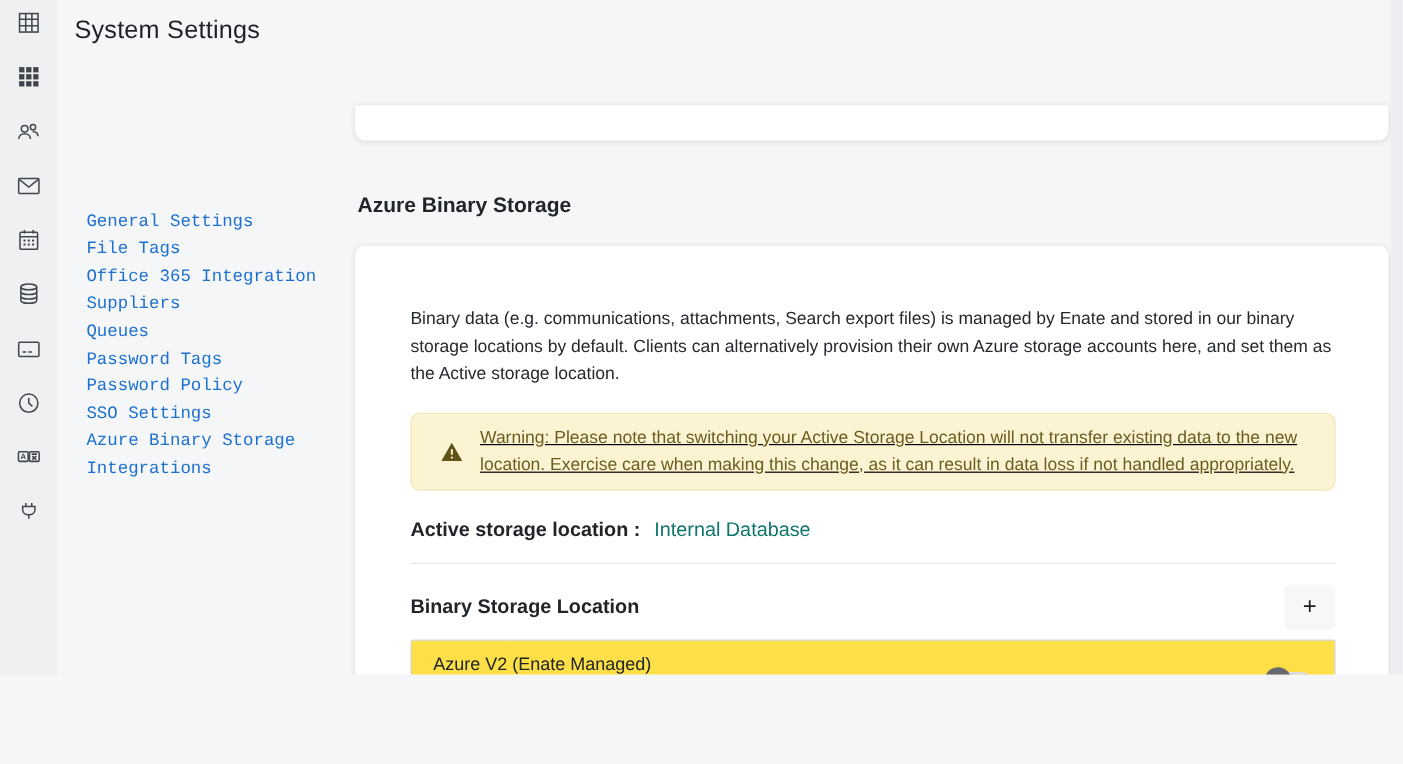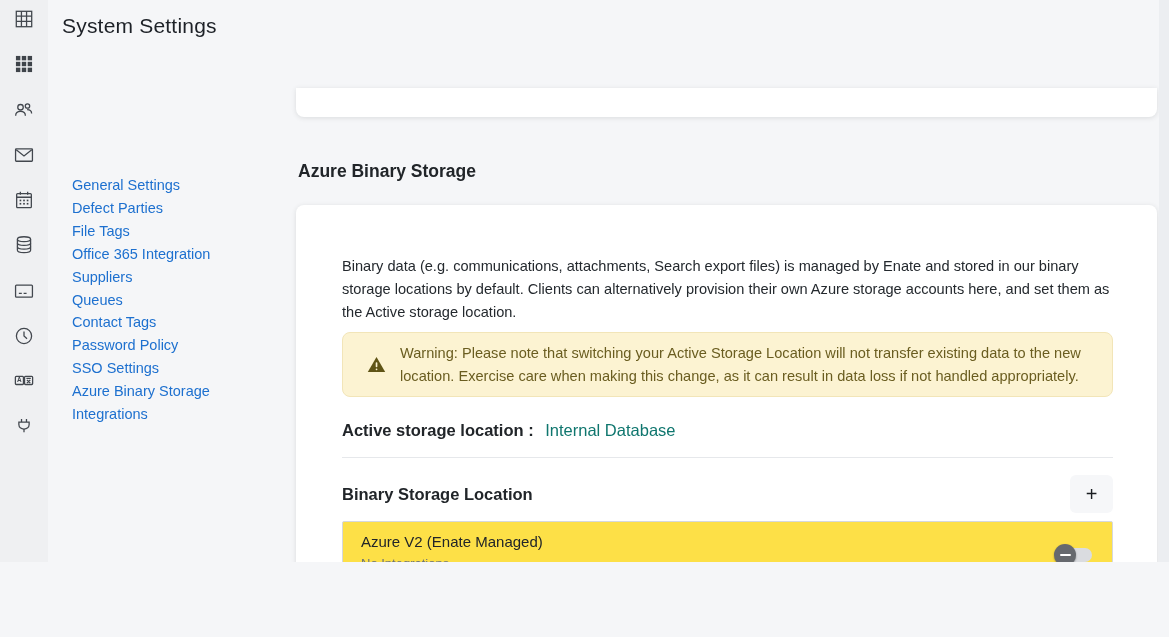--- a/index.html
+++ b/index.html
@@ -10,34 +10,34 @@
   
   .rail { position:absolute; left:0; top:0; width:48px; height:637px; background:#eff0f2; padding-top:8px;
           display:flex; flex-direction:column; align-items:center; }
   .rail-btn { width:48px; height:45.3px; display:flex; align-items:flex-start; justify-content:center; cursor:pointer; background:none; border:none; }
   .rail-btn svg { width:22px; height:22px; stroke:#42474e; fill:none; stroke-width:1.4; }
 
   
   .page-title { position:absolute; left:62px; top:14px; font-size:21px; font-weight:400; color:#1d2127; letter-spacing:.2px; }
 
   
-  .settings-nav { position:absolute; left:72px; top:174px; width:215px; }
+  .settings-nav { position:absolute; left:72px; top:174px; width:215px;font-family:Liberation Mono, monospace; }
   .settings-nav a { display:block; font-size:14.5px; line-height:22.9px; color:#1d70cf; text-decoration:none; cursor:pointer; }
 
   
   .content { position:absolute; left:296px; top:0; width:861px; height:637px; }
   .card { background:#ffffff; box-shadow:0 1px 5px rgba(60,64,67,.14); }
   .card-sliver { position:absolute; top:88px; left:0; width:861px; height:29px; border-radius:0 0 8px 8px; }
   .section-title { position:absolute; top:161px; left:2px; font-size:17.5px; font-weight:700; color:#212529; }
   .main-card { position:absolute; top:205px; left:0; width:861px; height:460px; border-radius:8px 8px 0 0; padding:50px 44px 0 46px; }
 
   .description { font-size:14.6px; line-height:23px; color:#24292e; }
 
-  .warning { margin-top:8px; display:flex; align-items:center; background:#fcf3d2; border:1px solid #f2e5b8;
-             border-radius:8px; padding:9px 30px 9px 24px; }
+  .warning { margin-top:20px; display:flex; align-items:center; background:#fcf3d2; border:1px solid #f2e5b8;
+             border-radius:8px; padding:9px 30px 9px 24px;text-decoration:underline; }
   .warning-icon { flex:0 0 19px; width:19px; height:19px; margin-right:14px; }
   .warning-text { font-size:14.6px; line-height:22.5px; color:#6a5d20; }
 
   .active-row { margin-top:24px; font-size:16.5px; color:#212529; }
   .active-row .label { font-weight:700; }
   .active-row .value { font-weight:400; color:#0f766e; margin-left:7px; }
 
   .divider { margin-top:17px; border:none; border-top:1px solid #e6e8eb; height:0; }
 
   .loc-header { margin-top:17px; height:38px; display:flex; align-items:center; justify-content:space-between; }
@@ -147,26 +147,25 @@
           <path d="M6.4 6.6 H17.6 V9.4 C17.6 12.2 15.2 14.2 12 14.2 C8.8 14.2 6.4 12.2 6.4 9.4 Z"></path>
           <path d="M12 14.2 V17.8"></path>
         </svg>
     </button>
   </aside>
 
   <h1 class="page-title">System Settings</h1>
 
   <nav class="settings-nav">
     <a href="#">General Settings</a>
-    <a href="#">Defect Parties</a>
     <a href="#">File Tags</a>
     <a href="#">Office 365 Integration</a>
     <a href="#">Suppliers</a>
     <a href="#">Queues</a>
-    <a href="#">Contact Tags</a>
+    <a href="#">Password Tags</a>
     <a href="#">Password Policy</a>
     <a href="#">SSO Settings</a>
     <a href="#">Azure Binary Storage</a>
     <a href="#">Integrations</a>
   </nav>
 
   <main class="content">
 
     <div class="card card-sliver"></div>
 

